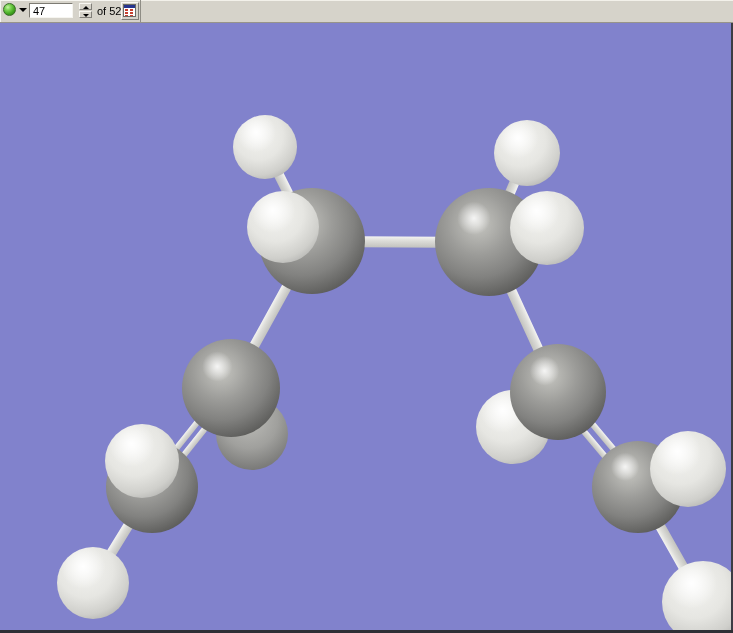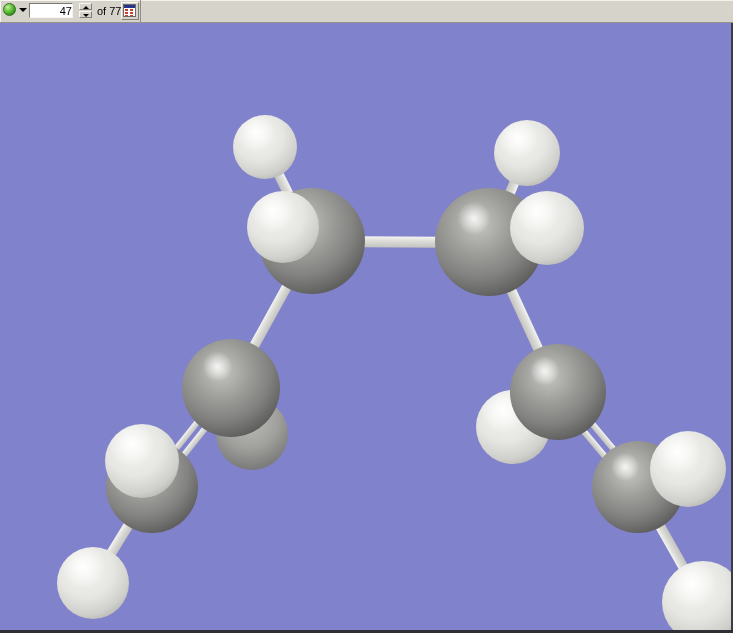--- a/index.html
+++ b/index.html
@@ -13,21 +13,21 @@
             border-right:1px solid #8f8d85;box-shadow:inset 1px 1px 0 #f7f6f1;}
   .green-ball{position:absolute;left:3px;top:3px;width:13px;height:13px;border-radius:50%;
               border:1px solid #3a6b28;box-sizing:border-box;
               background:radial-gradient(circle at 35% 30%, #c8f2a8 0%, #7bd452 28%, #44a822 60%, #1f6f0d 100%);}
   .ball-hit{position:absolute;left:1px;top:1px;width:17px;height:19px;background:transparent;border:none;padding:0;}
   .dd-arrow{position:absolute;left:19px;top:8px;width:0;height:0;
             border-left:4px solid transparent;border-right:4px solid transparent;
             border-top:4px solid #000;}
   .frame-input{position:absolute;left:29px;top:3px;width:44px;height:15px;box-sizing:border-box;
                background:#fff;border:1px solid #7d7b73;border-bottom-color:#f6f5f0;border-right-color:#f6f5f0;
-               font-family:"Liberation Sans",sans-serif;font-size:11px;padding:0 0 0 3px;color:#000;text-align:right;}
+               font-family:"Liberation Sans",sans-serif;font-size:11px;padding:0 16px 0 3px;color:#000;}
   .spinner{position:absolute;left:79px;top:3px;width:13px;height:15px;}
   .spin{position:absolute;left:0;width:13px;height:7px;box-sizing:border-box;background:#d6d3ca;
         border:1px solid #82807a;border-top-color:#f8f7f2;border-left-color:#f8f7f2;}
   .spin.up{top:0;}
   .spin.down{top:8px;}
   .spin i{position:absolute;left:3px;width:0;height:0;display:block;}
   .spin.up i{top:2px;border-left:3px solid transparent;border-right:3px solid transparent;border-bottom:3px solid #000;}
   .spin.down i{top:2px;border-left:3px solid transparent;border-right:3px solid transparent;border-top:3px solid #000;}
   .of-label{position:absolute;left:97px;top:0;height:22px;line-height:22px;font-size:11px;color:#000;}
   .frames-btn{position:absolute;left:121px;top:2px;width:18px;height:18px;padding:0;
@@ -68,21 +68,21 @@
       <span class="dd-arrow"></span>
       <input class="frame-input" type="text" value="47" style="">
       <div class="spinner">
         <div class="spin up">
             <i></i>
           </div>
         <div class="spin down">
             <i></i>
           </div>
       </div>
-      <span class="of-label">of 77</span>
+      <span class="of-label">of 52</span>
       <button class="frames-btn">
         <span class="frames-icon">
           <span class="fi-bar"></span>
           <span class="fi-col a"></span>
           <span class="fi-col b"></span>
         </span>
       </button>
     </div>
   </div>
 

